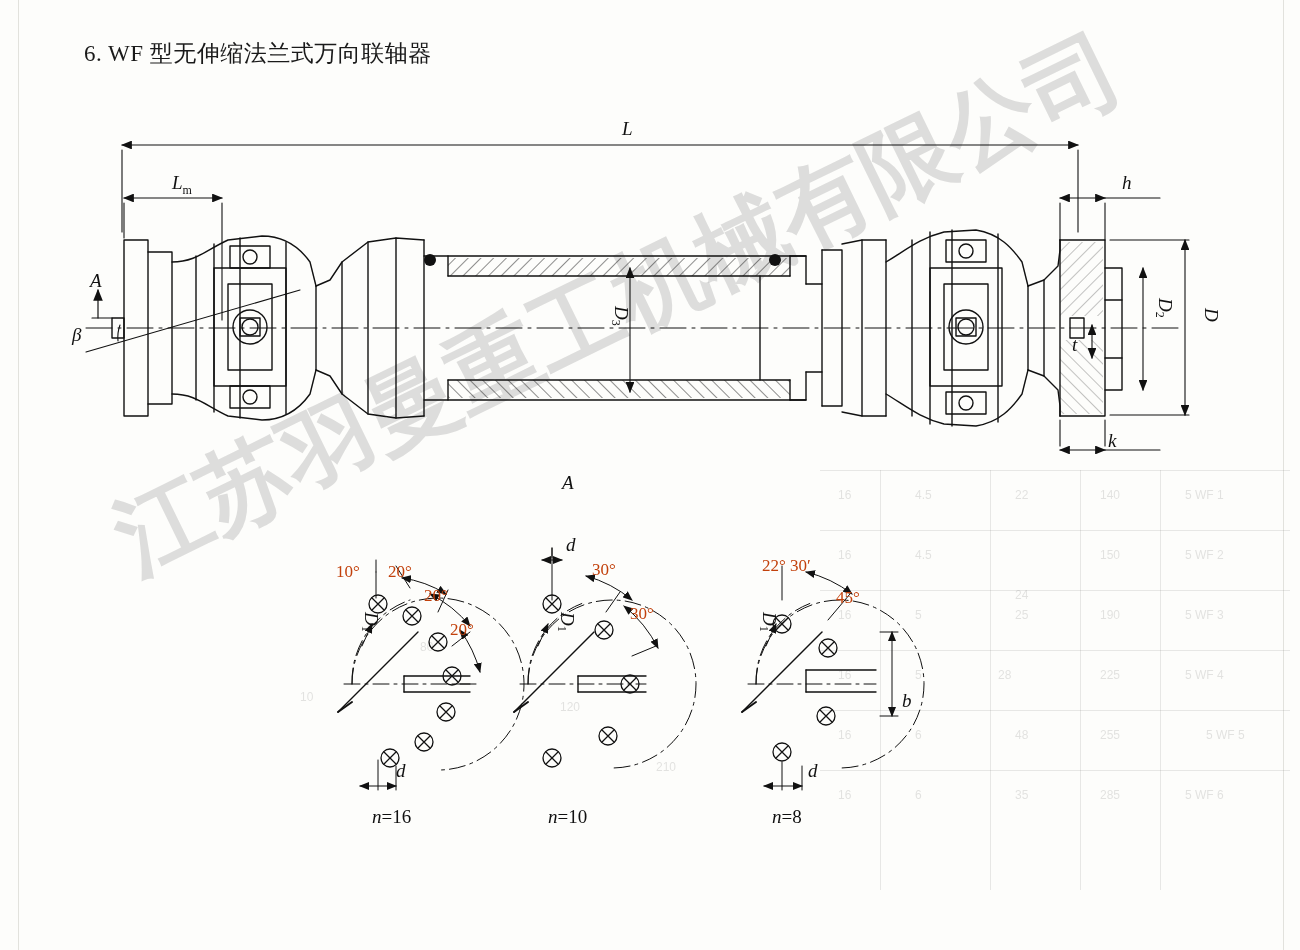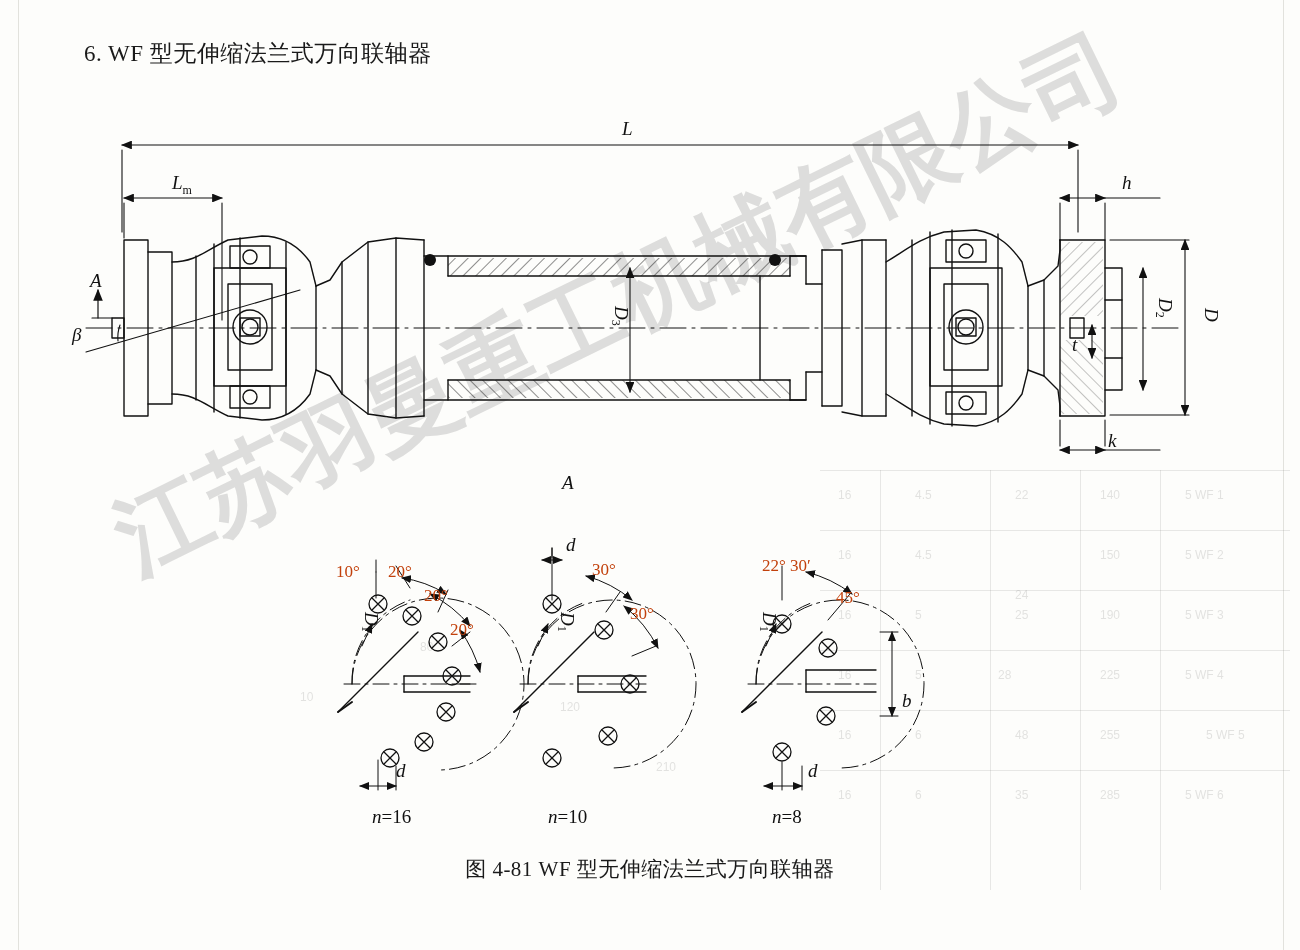--- a/index.html
+++ b/index.html
@@ -545,14 +545,13 @@
     <div class="lbl vert" style="left:756px; top:612px;">D<sub>1</sub></div>
     <div class="lbl" style="left:808px; top:760px;">d</div>
     <div class="lbl" style="left:902px; top:690px;">b</div>
     <div class="n-lbl" style="left:772px; top:806px;"><i>n</i>=8</div>
   </div>
 
   <div id="watermark">
     <div class="wm-text">江苏羽曼重工机械有限公司</div>
   </div>
 
-  <div class="caption">图 4-81    WF 型无伸缩法兰式万向联轴器</div>
 </div>
 
 </body></html>

